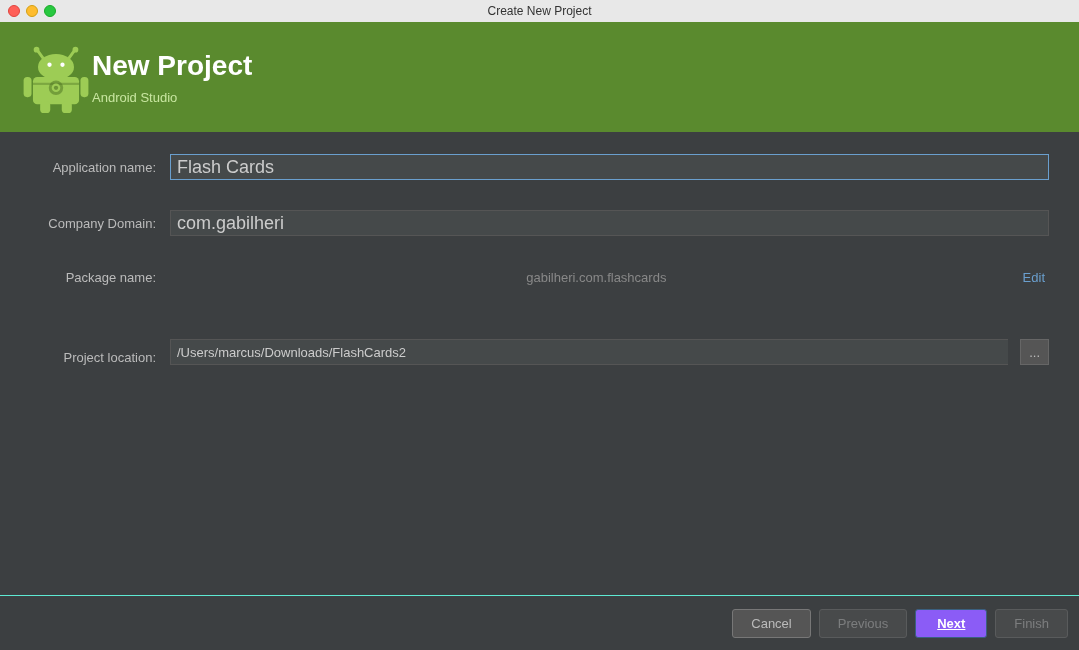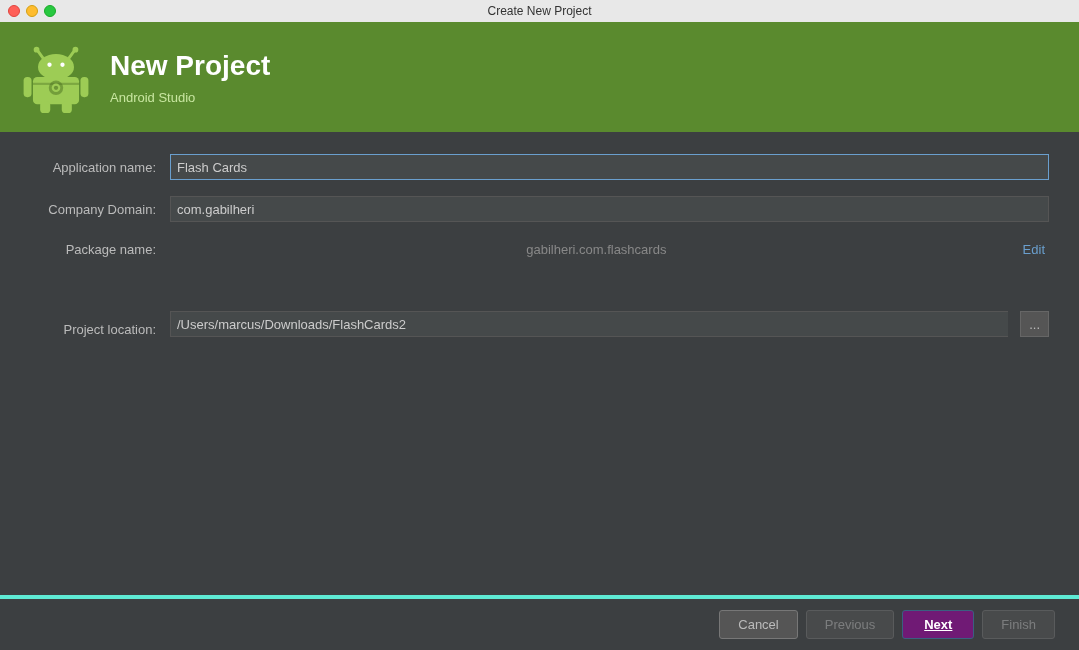--- a/index.html
+++ b/index.html
@@ -44,21 +44,21 @@
     .tl-yellow { background: #febc2e; border: 1px solid #d4a012; }
     .tl-green { background: #28c840; border: 1px solid #1aab29; }
 
     
     #header {
       background: #5a8a2e;
       height: 110px;
       display: flex;
       align-items: center;
       padding: 0 20px;
-      gap: 18px;
+      gap: 0;
     }
     #android-logo {
       width: 72px;
       height: 72px;
     }
     #header-text h1 {
       font-size: 28px;
       font-weight: bold;
       color: #ffffff;
       line-height: 1.2;
@@ -78,37 +78,37 @@
       font-weight: bold;
       color: #bbbbbb;
       margin-bottom: 28px;
       letter-spacing: 0.3px;
     }
 
     
     .form-row {
       display: flex;
       align-items: center;
-      margin-bottom: 16px;
+      margin-bottom: 30px;
     }
     .form-label {
       width: 140px;
       text-align: right;
       padding-right: 14px;
       color: #bbbbbb;
       font-size: 13px;
       flex-shrink: 0;
     }
     .form-input {
       flex: 1;
       background: #45494a;
       border: 1px solid #555;
       color: #cccccc;
       padding: 4px 6px;
-      font-size: 13px;
+      font-size: 18px;
       outline: none;
       height: 26px;
     }
     .form-input-focused {
       border-color: #6a9fce;
     }
     .form-static-value {
       flex: 1;
       color: #888888;
       font-size: 13px;
@@ -162,38 +162,38 @@
     
     #button-bar {
       position: absolute;
       bottom: 0;
       left: 0;
       right: 0;
       height: 55px;
       display: flex;
       align-items: center;
       justify-content: flex-end;
-      padding: 0 24px;
+      padding: 0 11px;
       gap: 8px;
       background: #3c3f41;
-      border-top: 4px solid #5eead4;
+      border-top: 1px solid #5eead4;
     }
     .btn {
       padding: 6px 18px;
       font-size: 13px;
       border-radius: 3px;
       cursor: pointer;
       border: 1px solid #777;
       background: #555;
       color: #bbbbbb;
       min-width: 72px;
       text-align: center;
     }
     .btn-primary {
-      background: #701a75;
+      background: #8b5cf6;
       border: 1px solid #3a6080;
       color: #ffffff;
       font-weight: bold;
       text-decoration: underline;
     }
     .btn-disabled {
       opacity: 0.5;
       cursor: default;
     }
   </style>

